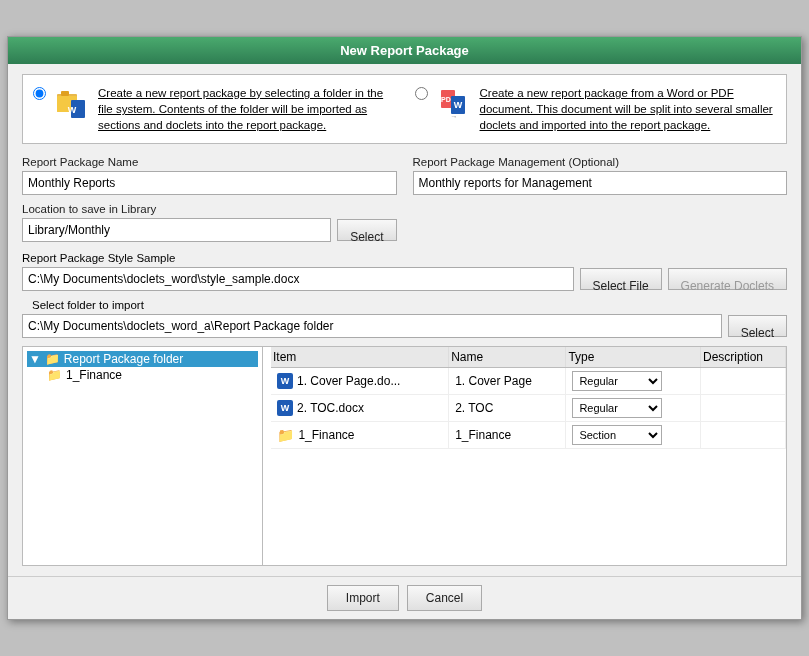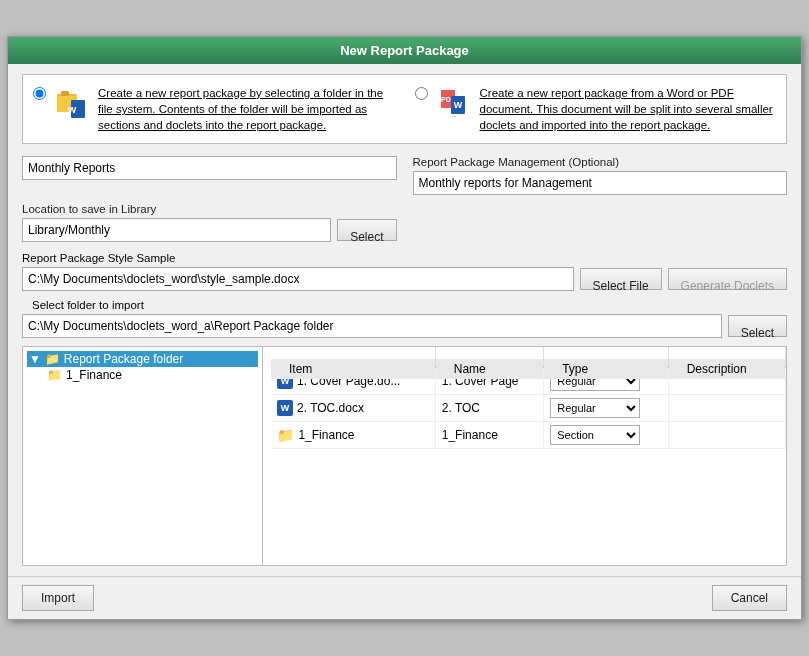--- a/index.html
+++ b/index.html
@@ -170,25 +170,25 @@
     }
     table {
       width: 100%;
       border-collapse: collapse;
       font-size: 12px;
     }
     table th {
       background: #e8e8e8;
       border-bottom: 1px solid #bbb;
       border-right: 1px solid #ddd;
-      padding: 3px 18px;
+      padding: 3px 2px;
       text-align: left;
       font-weight: normal;
       position: sticky;
-      top: 12px;
+      top: 0;
     }
     table td {
       border-bottom: 1px solid #eeeeee;
       border-right: 1px solid #eeeeee;
       padding: 3px 6px;
       vertical-align: middle;
     }
     .type-select {
       height: 20px;
       font-size: 11px;
@@ -208,21 +208,21 @@
       border-radius: 2px;
       flex-shrink: 0;
     }
     .td-item {
       display: flex;
       align-items: center;
       gap: 4px;
     }
     .dialog-footer {
       display: flex;
-      justify-content: space-between;
+      justify-content: center;
       gap: 8px;
       padding: 8px 14px;
       border-top: 1px solid #ccc;
     }
     .btn-footer {
       background: linear-gradient(to bottom, #f8f8f8, #e0e0e0);
       border: 1px solid #aaa;
       padding: 4px 18px;
       font-size: 12px;
       cursor: pointer;
@@ -265,20 +265,21 @@
               <text x="17" y="32" fill="#888" font-size="7" text-anchor="middle">→</text>
             </svg>
           </div>
           <span class="method-text">Create a new report package from a Word or PDF document. This document will be split into several smaller doclets and imported into the report package.</span>
         </div>
       </div>
     </div>
 
     <div class="form-section">
       <div class="form-group">
+        <label>Report Package Name</label>
         <input type="text" value="Monthly Reports" style="">
       </div>
       <div class="form-group">
         <label>Report Package Management (Optional)</label>
         <input type="text" value="Monthly reports for Management" style="">
       </div>
       <div class="form-group">
         <label>Location to save in Library</label>
         <div class="form-row">
           <input type="text" value="Library/Monthly" style="">

